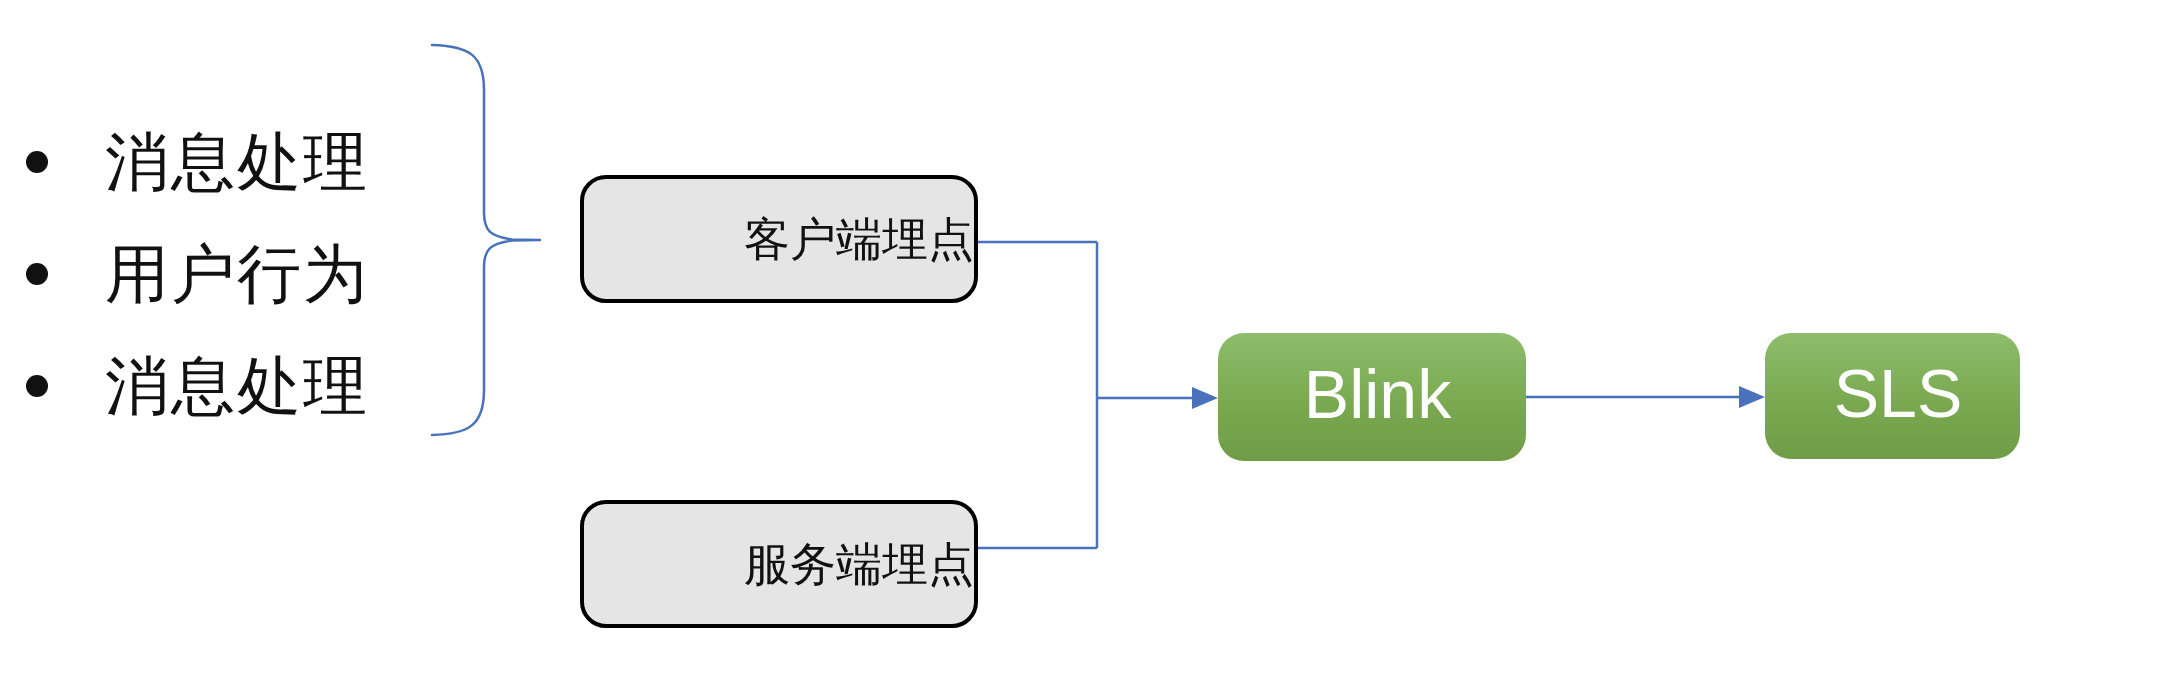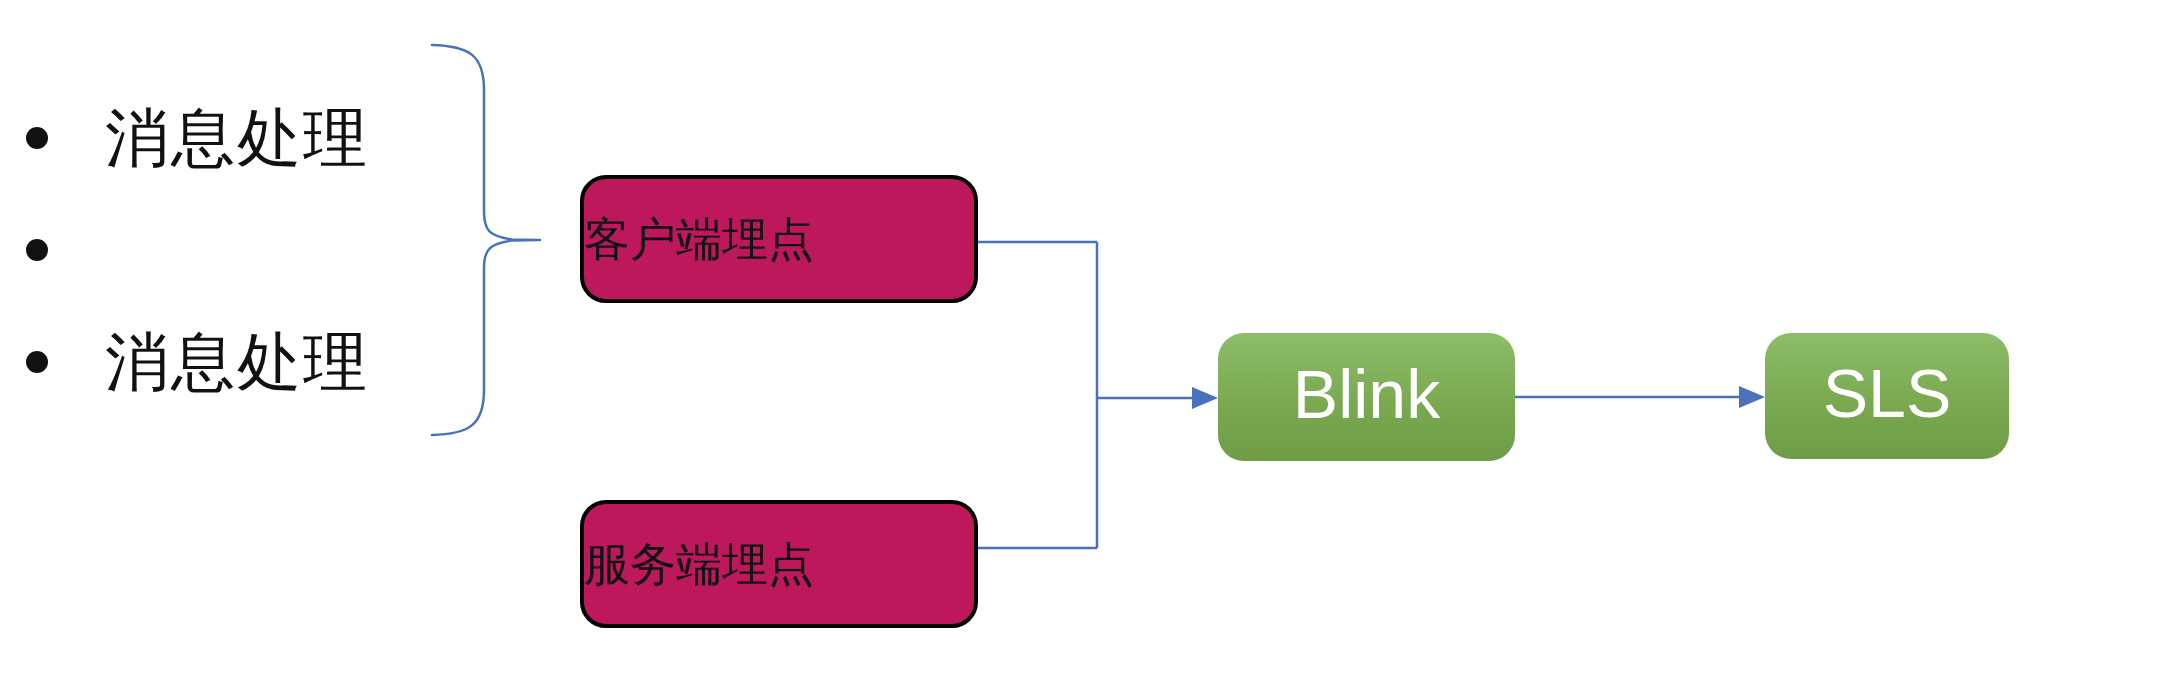--- a/index.html
+++ b/index.html
@@ -13,21 +13,21 @@
     height: 676px;
     background: #ffffff;
     overflow: hidden;
     font-family: "Liberation Sans", "DejaVu Sans", sans-serif;
   }
 
   
   .bullet-list {
     position: absolute;
     left: 26px;
-    top: 92px;
+    top: 116px;
     display: flex;
     flex-direction: column;
     gap: 21px;
   }
   .bullet-item {
     display: flex;
     align-items: center;
     height: 91px;
   }
   .bullet-dot {
@@ -70,26 +70,26 @@
     stroke-linejoin: round;
   }
 
   
   .source-box {
     position: absolute;
     left: 580px;
     width: 398px;
     height: 128px;
     box-sizing: border-box;
-    background: #be185d;
+    background: #e5e5e5;
     border: 4px solid var(--box-border);
     border-radius: 26px;
     display: flex;
     align-items: center;
-    justify-content: flex-start;
+    justify-content: flex-end;
     z-index: 2;
   }
   .source-box.client { top: 175px; }
   .source-box.server { top: 500px; }
   .source-label {
     font-size: 46px;
     color: var(--text-dark);
     white-space: nowrap;
     line-height: 1;
   }
@@ -99,20 +99,21 @@
     position: absolute;
     border-radius: 26px;
     background: linear-gradient(180deg,
       var(--node-green-top) 0%,
       var(--node-green-mid) 55%,
       var(--node-green-bottom) 100%);
     display: flex;
     align-items: center;
     justify-content: center;
     z-index: 2;
+    padding-left: 11px;
   }
   .node.blink { left: 1218px; top: 333px; width: 297px; height: 128px; }
   .node.sls   { left: 1765px; top: 333px; width: 244px; height: 126px; }
   .node-label {
     font-size: 68px;
     color: var(--node-text);
     white-space: nowrap;
     line-height: 1;
     padding-bottom: 6px;
   }
@@ -122,20 +123,21 @@
 
 <div class="canvas">
 
   <div class="bullet-list">
     <div class="bullet-item">
       <span class="bullet-dot"></span>
       <span class="bullet-label">消息处理</span>
     </div>
     <div class="bullet-item">
       <span class="bullet-dot"></span>
+      <span class="bullet-label">用户行为</span>
     </div>
     <div class="bullet-item">
       <span class="bullet-dot"></span>
       <span class="bullet-label">消息处理</span>
     </div>
   </div>
 
   <svg class="wires" width="2158" height="676" viewBox="0 0 2158 676">
 
     <path class="brace-path" d="M432,45 C468,46 484,54 484,90

